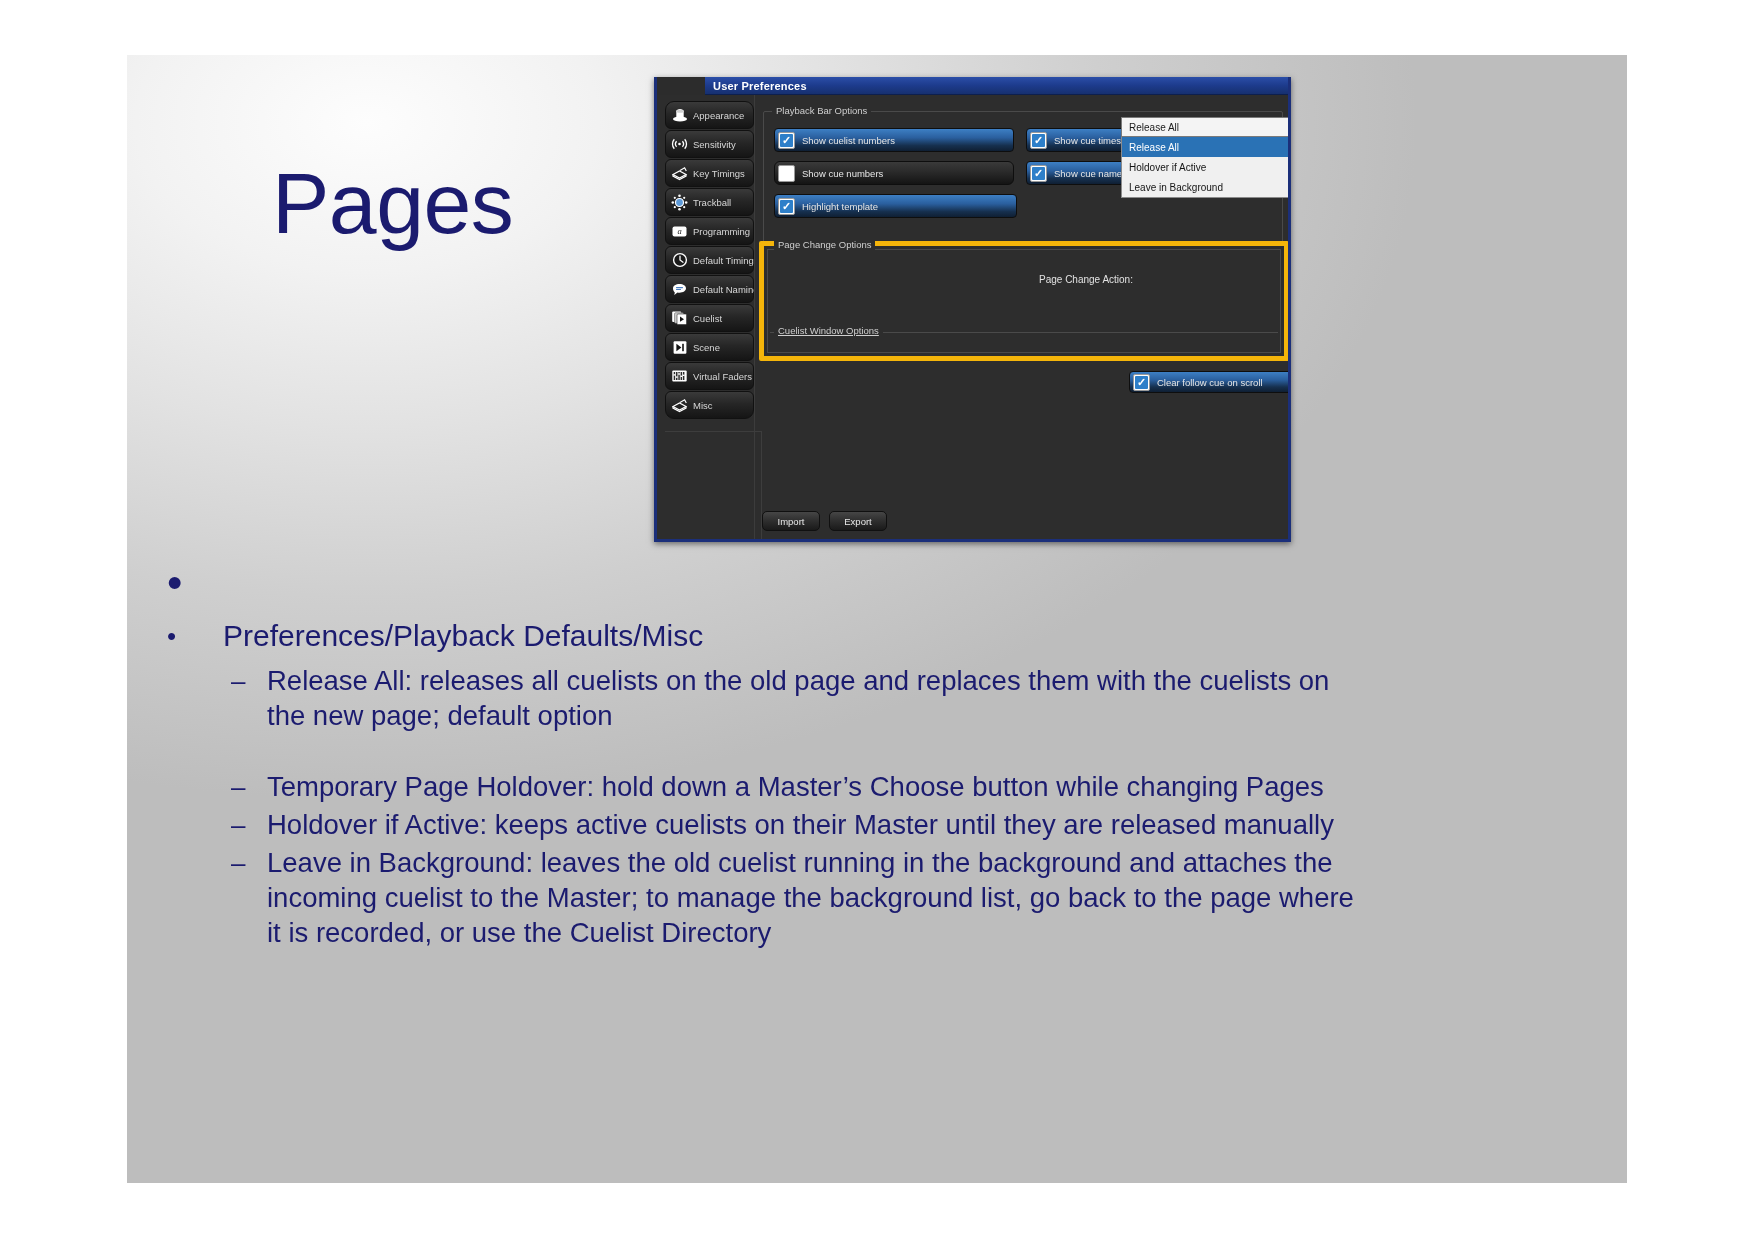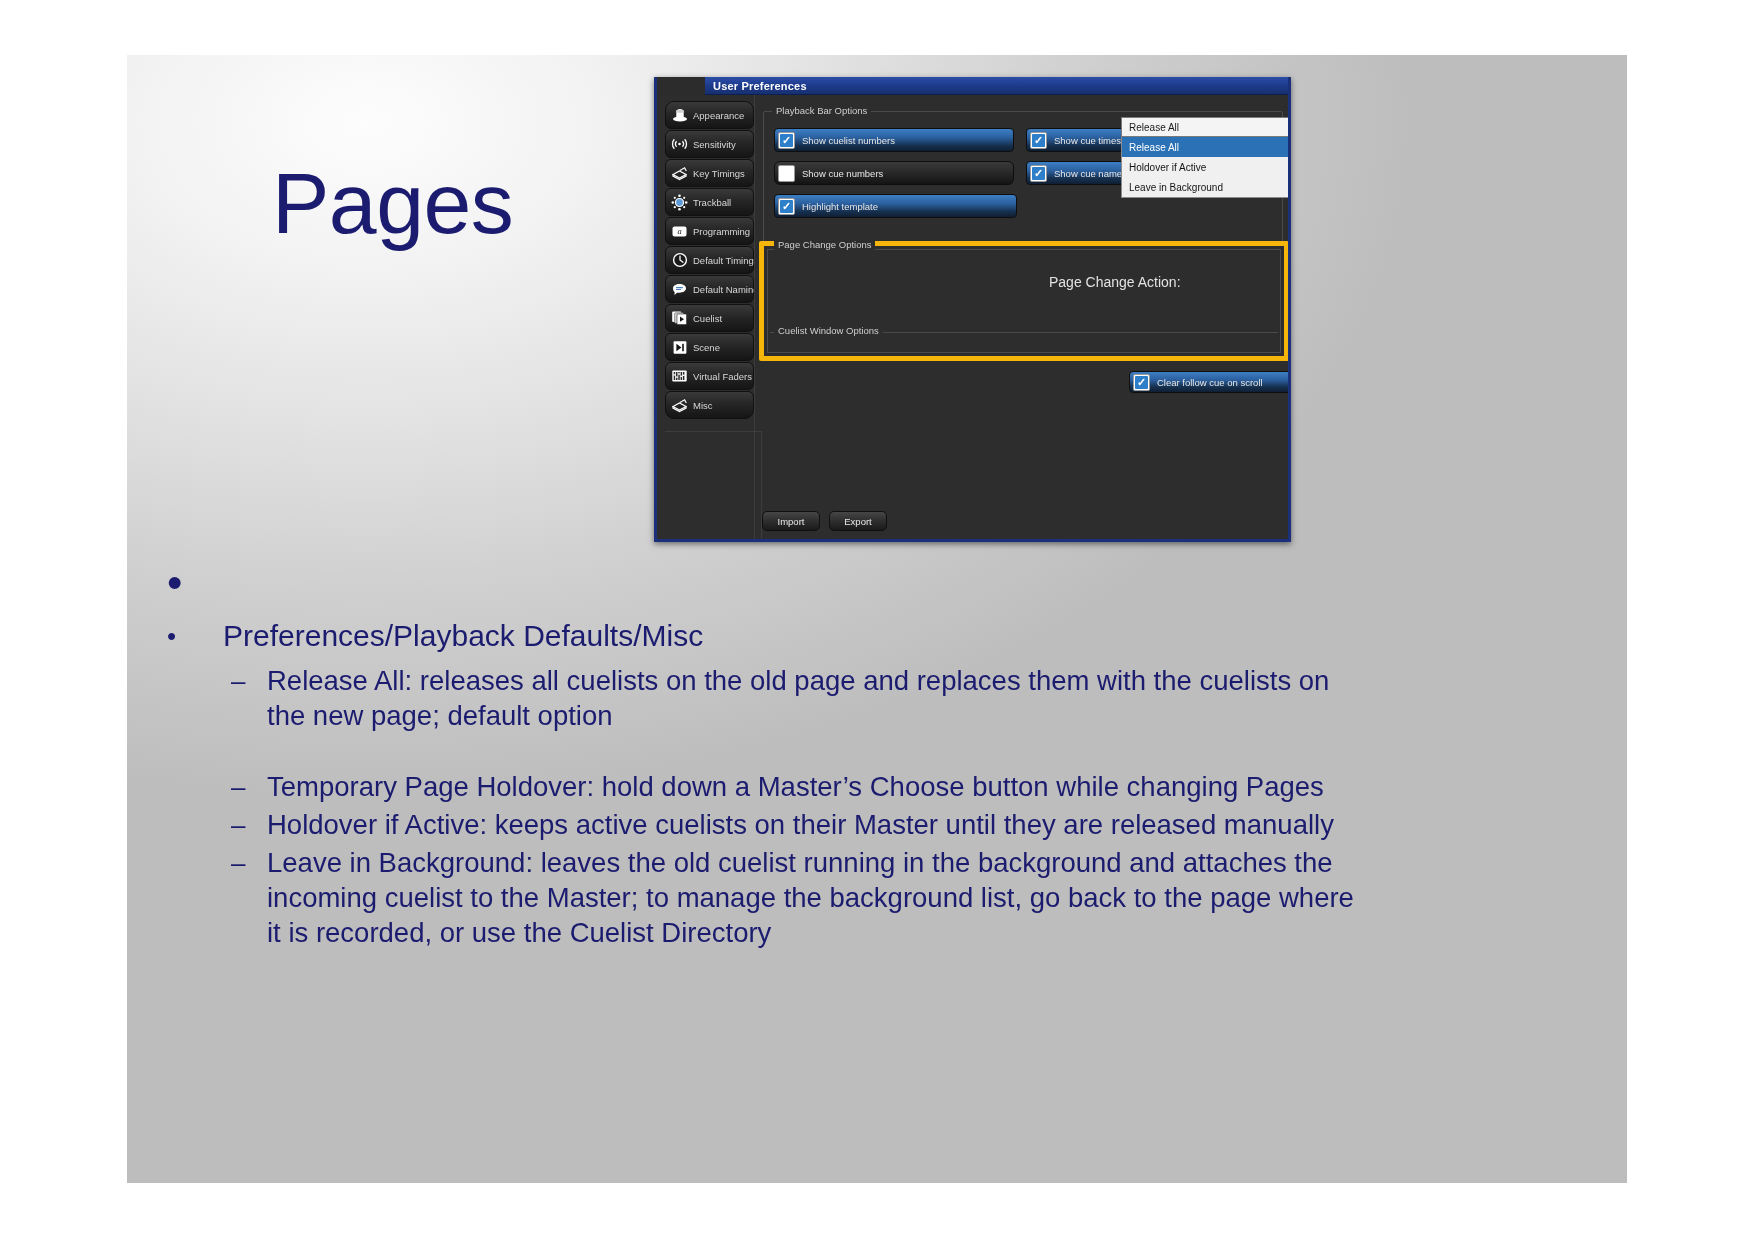--- a/index.html
+++ b/index.html
@@ -151,29 +151,30 @@
   #pc-label {
     position: absolute; top: -7px; left: 10px;
     background: #2d2d2d; padding: 0 4px;
     color: #cfcfcf; font-size: 9.5px;
   }
   #cw-label {
     position: absolute; left: 10px; top: 79px;
     background: #2d2d2d; padding: 0 4px;
     color: #cfcfcf; font-size: 9.5px;
     z-index: 3;
+    text-decoration: underline;
   }
   #cw-rule {
     position: absolute; left: 6px; right: 6px; top: 86px;
     height: 1px; background: #4a4a4a;
   }
 
   #pc-action-label {
-    position: absolute; left: 285px; top: 28px;
-    color: #e2e2e2; font-size: 14px; white-space: nowrap;
+    position: absolute; left: 275px; top: 28px;
+    color: #e2e2e2; font-size: 10px; white-space: nowrap;
   }
   #pc-select {
     position: absolute; left: 366px; top: 22px;
     width: 230px; height: 20px;
     background: #f4f4f4;
     border: 1px solid #7a7a7a;
     display: flex; align-items: center;
     z-index: 6;
   }
   #pc-select-value {

